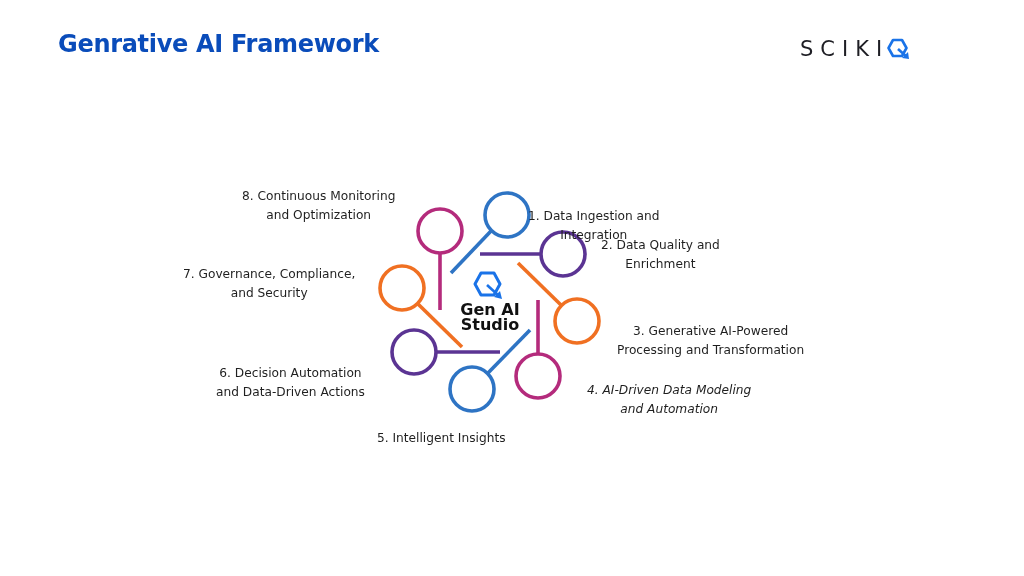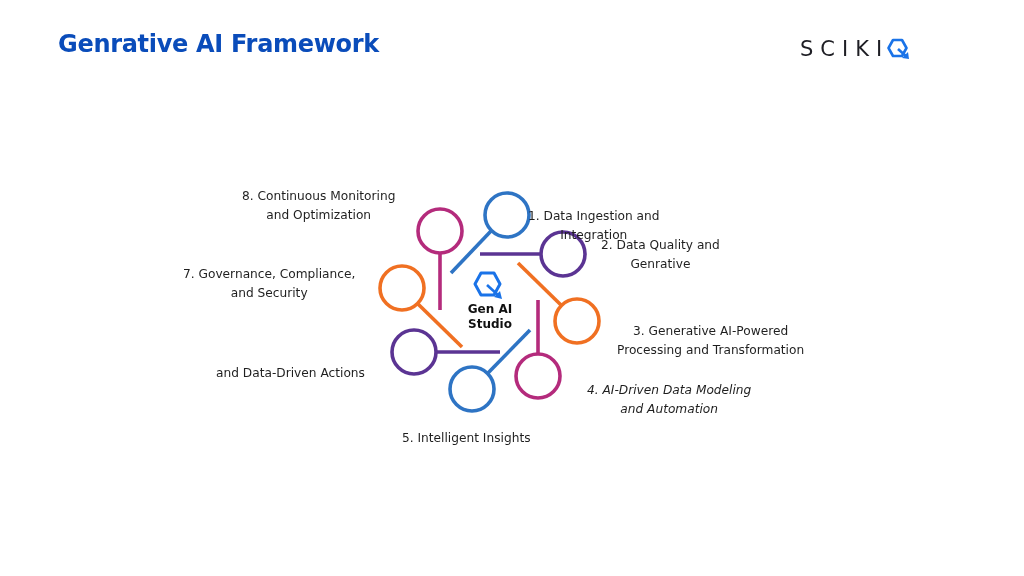--- a/index.html
+++ b/index.html
@@ -3,21 +3,21 @@
   <meta charset="utf-8">
   <style>
     html, body { margin: 0; padding: 0; background: #ffffff; }
     body { width: 1024px; height: 576px; position: relative; overflow: hidden; font-family: "DejaVu Sans", sans-serif; }
     .title { position: absolute; left: 58px; top: 30px; font-family: "DejaVu Sans", sans-serif; font-weight: bold; font-size: 24px; color: #0a4cba; letter-spacing: -0.3px; }
     .logo { position: absolute; left: 800px; top: 37px; display: flex; align-items: flex-end; }
     .logo-text { font-family: "DejaVu Sans", sans-serif; font-size: 21px; letter-spacing: 7px; color: #1e1e24; font-weight: normal; }
     .logo svg { margin-left: -2px; }
     .label { position: absolute; font-family: "DejaVu Sans", sans-serif; font-size: 12.2px; color: #1f1f1f; text-align: center; line-height: 19px; white-space: nowrap; }
     .diagram { position: absolute; left: 0; top: 0; }
-    .center-text { position: absolute; left: 458px; top: 302px; width: 64px; text-align: center; font-family: "DejaVu Sans", sans-serif; font-weight: bold; font-size: 12px; line-height: 15px; color: #111; }
+    .center-text { position: absolute; left: 458px; top: 302px; width: 64px; text-align: center; font-family: "DejaVu Sans", sans-serif; font-weight: bold; font-size: 16px; line-height: 15px; color: #111; }
   </style>
 </head>
 <body>
 
 <div class="title">Genrative AI Framework</div>
 
 <div class="logo">
   <span class="logo-text">SCIKI</span>
   <svg width="26" height="24" viewBox="0 0 26 24">
     <polygon points="6,3 15,3 19.5,11 15,19 6,19 1.5,11" fill="none" stroke="#1a73e8" stroke-width="2.6" stroke-linejoin="round"></polygon>
@@ -81,34 +81,35 @@
   <div>Gen AI</div>
   <div>Studio</div>
 </div>
 
 <div class="label" style="left:528px; top:171px;margin-top:36px;">
   <div>1. Data Ingestion and</div>
   <div>Integration</div>
 </div>
 <div class="label" style="left:601px; top:236px;">
   <div>2. Data Quality and</div>
-  <div>Genrative</div>
+  <div>Enrichment</div>
 </div>
 <div class="label" style="left:617px; top:310px;margin-top:12px;">
   <div>3. Generative AI-Powered</div>
   <div>Processing and Transformation</div>
 </div>
 <div class="label" style="left:587px; top:381px;font-style:italic;">
   <div>4. AI-Driven Data Modeling</div>
   <div>and Automation</div>
 </div>
-<div class="label" style="left:402px; top:429px;">
+<div class="label" style="left:377px; top:429px;">
   <div>5. Intelligent Insights</div>
 </div>
 <div class="label" style="left:216px; top:364px;">
+  <div>6. Decision Automation</div>
   <div>and Data-Driven Actions</div>
 </div>
 <div class="label" style="left:183px; top:265px;">
   <div>7. Governance, Compliance,</div>
   <div>and Security</div>
 </div>
 <div class="label" style="left:242px; top:187px;">
   <div>8. Continuous Monitoring</div>
   <div>and Optimization</div>
 </div>

